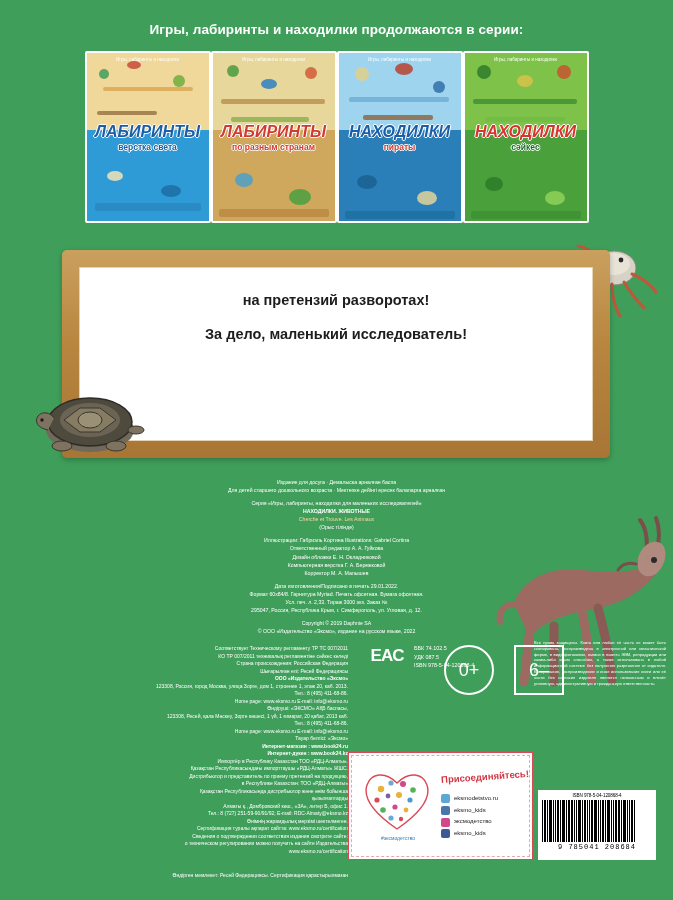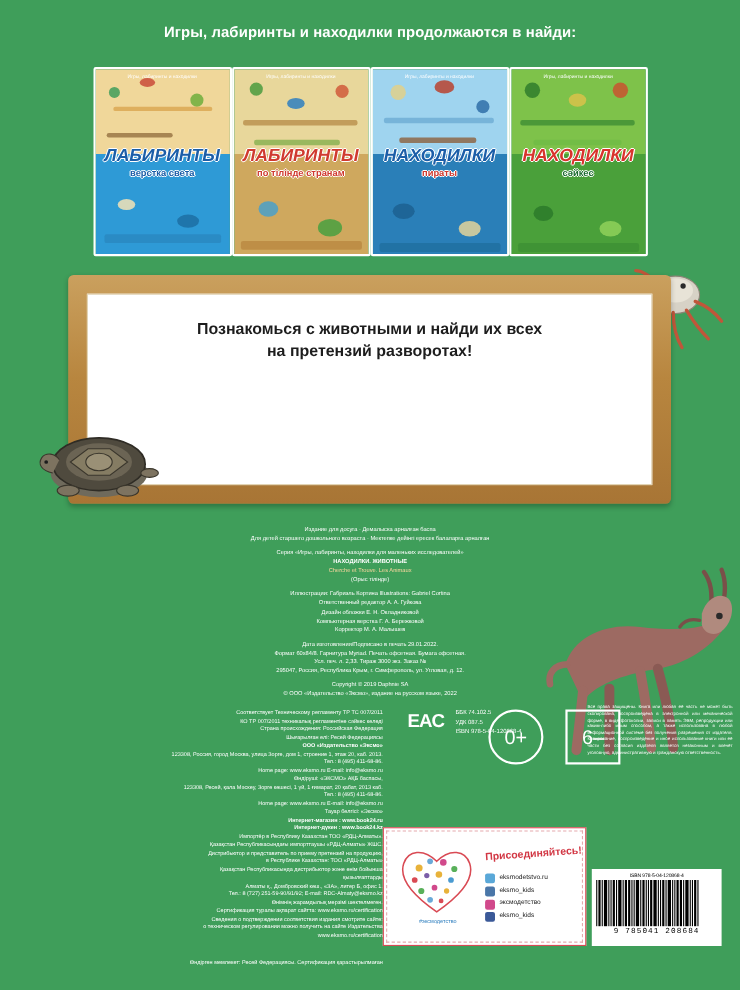--- a/index.html
+++ b/index.html
@@ -21,21 +21,21 @@
     color: #ffffff;
     font-weight: bold;
     font-size: 13.5px;
     padding-top: 22px;
     letter-spacing: 0.1px;
   }
 
   .covers-row {
     display: flex;
     justify-content: center;
-    margin-top: 24px;
+    margin-top: 14px;
   }
 
   .cover {
     width: 126px;
     height: 172px;
     border: 2px solid #ffffff;
     border-radius: 2px;
     position: relative;
     overflow: hidden;
     box-sizing: border-box;
@@ -338,21 +338,21 @@
     text-align: right;
     padding-right: 4px;
     box-sizing: border-box;
     color: #ffffff;
     font-size: 5px;
   }
 </style>
 </head>
 <body>
 
-<div class="series-heading">Игры, лабиринты и находилки продолжаются в найди:</div>
+<div class="series-heading">Игры, лабиринты и находилки продолжаются в серии:</div>
 
 <div class="covers-row">
 
   <div class="cover">
     <div class="sky" style="background:#f0d79a"></div>
     <div class="ground" style="background:#2e9ad6"></div>
     <div class="speck" style="left:12px;top:16px;width:10px;height:10px;background:#3f9e5a"></div>
     <div class="speck" style="left:40px;top:8px;width:14px;height:8px;background:#c94b3a"></div>
     <div class="speck" style="left:86px;top:22px;width:12px;height:12px;background:#6fae3c"></div>
     <div class="bar" style="left:16px;top:34px;width:90px;height:4px;background:#d8a24a"></div>
@@ -374,21 +374,21 @@
     <div class="speck" style="left:48px;top:26px;width:16px;height:10px;background:#2e7fc0"></div>
     <div class="speck" style="left:92px;top:14px;width:12px;height:12px;background:#d05a3a"></div>
     <div class="bar" style="left:8px;top:46px;width:104px;height:5px;background:#b68a45"></div>
     <div class="bar" style="left:18px;top:64px;width:78px;height:5px;background:#7fae4a"></div>
     <div class="speck" style="left:22px;top:120px;width:18px;height:14px;background:#4aa0c9"></div>
     <div class="speck" style="left:76px;top:136px;width:22px;height:16px;background:#49a03f"></div>
     <div class="bar" style="left:6px;top:156px;width:110px;height:8px;background:#b8863f"></div>
     <div class="top-strip">Игры, лабиринты и находилки</div>
     <div class="title-block">
       <div class="title-main" style="color:#d03a2f">ЛАБИРИНТЫ</div>
-      <div class="title-sub" style="color:#d03a2f">по тілінде странам</div>
+      <div class="title-sub" style="color:#d03a2f">по разным странам</div>
     </div>
   </div>
 
   <div class="cover">
     <div class="sky" style="background:#9fd4ef"></div>
     <div class="ground" style="background:#2a7fb8"></div>
     <div class="speck" style="left:16px;top:14px;width:14px;height:14px;background:#e0d08a"></div>
     <div class="speck" style="left:56px;top:10px;width:18px;height:12px;background:#b9422f"></div>
     <div class="speck" style="left:94px;top:28px;width:12px;height:12px;background:#2f6ea8"></div>
     <div class="bar" style="left:10px;top:44px;width:100px;height:5px;background:#6aa9d2"></div>
@@ -434,22 +434,22 @@
     <path d="M30 24 C22 16 16 12 10 12" stroke="#c0563a" stroke-width="3" fill="none" stroke-linecap="round"></path>
     <circle cx="39" cy="26" r="2.4" fill="#2a2a2a"></circle>
     <circle cx="53" cy="26" r="2.4" fill="#2a2a2a"></circle>
   </svg>
 </div>
 
 <div class="frame-wrap">
   <div class="frame"></div>
   <div class="frame-inner">
     <div class="blurb">
-      <p>Познакомься с животными и найди их всех</p>
       <p>на претензий разворотах!</p>
+      <p class="last">За дело, маленький исследователь!</p>
     </div>
   </div>
 </div>
 
 <div class="turtle">
   <svg viewBox="0 0 124 82" width="124" height="82">
     <ellipse cx="62" cy="52" rx="44" ry="22" fill="#6f6a5c"></ellipse>
     <ellipse cx="62" cy="44" rx="42" ry="24" fill="#4f4a3e" stroke="#2f2c25" stroke-width="1.5"></ellipse>
     <ellipse cx="62" cy="42" rx="30" ry="17" fill="#6b6454"></ellipse>
     <path d="M36 42 L52 30 L72 30 L88 42 L72 54 L52 54 Z" fill="#857c63" stroke="#3a362c" stroke-width="1"></path>

